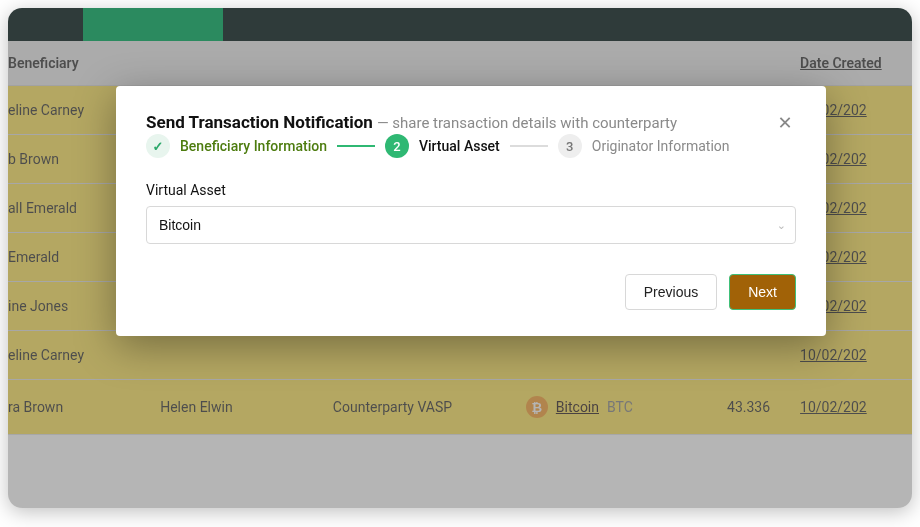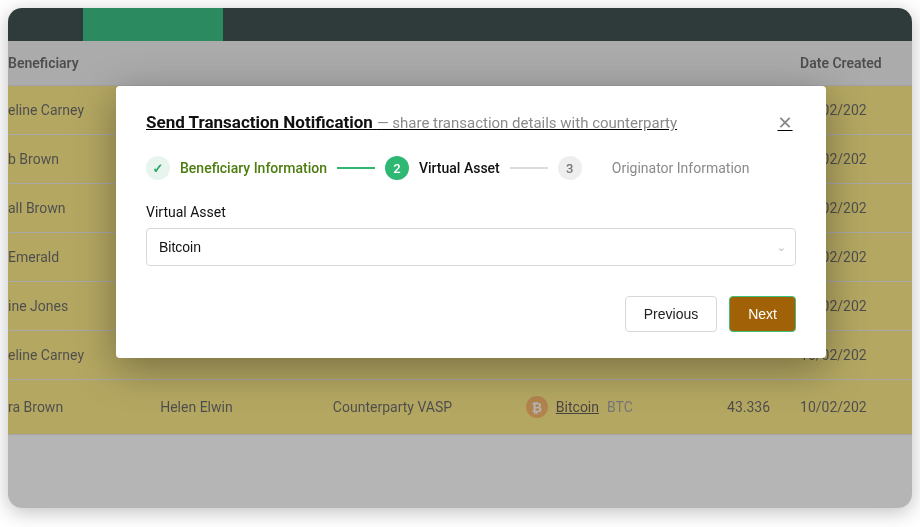--- a/index.html
+++ b/index.html
@@ -58,21 +58,21 @@
     border-bottom: 1px solid #e0e0e0;
     background: #fde047;
     white-space: nowrap;
     overflow: hidden;
   }
   .table th:nth-child(1), .table td:nth-child(1){ width: 140px; padding-left: 0; }
   .table th:nth-child(2), .table td:nth-child(2){ width: 170px; }
   .table th:nth-child(3), .table td:nth-child(3){ width: 190px; }
   .table th:nth-child(4), .table td:nth-child(4){ width: 170px; }
   .table th:nth-child(5), .table td:nth-child(5){ width: 100px; text-align: right; padding-right: 20px;}
-  .table th:nth-child(6), .table td:nth-child(6){ width: 120px; }
+  .table th:nth-child(6), .table td:nth-child(6){ width: 120px; text-decoration: underline; }
   .asset-cell { display: flex; align-items: center; gap: 8px; }
   .coin-icon {
     width: 22px; height: 22px; border-radius: 50%;
     background: #f7931a; color: #fff;
     display: inline-flex; align-items: center; justify-content: center;
     font-weight: 700; font-size: 13px;
   }
   .asset-link { text-decoration: underline; color: #100; }
   .asset-sym { color: #777; }
 
@@ -81,22 +81,20 @@
     top: 78px; left: 108px;
     width: 710px;
     background: #fff;
     border-radius: 4px;
     box-shadow: 0 10px 40px rgba(0,0,0,0.35);
     padding: 26px 30px 26px 30px;
     z-index: 10;
   }
   .modal-header {
     display: flex; align-items: flex-start; justify-content: space-between;
-    margin-bottom: 22px;
-    text-decoration: underline;
   }
   .modal-title { font-size: 17px; font-weight: 700; color: #111; }
   .modal-sub { font-weight: 400; color: #8a8a8a; font-size: 15px; }
   .close-btn {
     width: 22px; height: 22px; cursor: pointer;
     color: #888; font-size: 18px; line-height: 1;
     background: none; border: none;
   }
   .stepper {
     display: flex; align-items: center; gap: 10px;
@@ -106,21 +104,21 @@
   .step-circle {
     width: 24px; height: 24px; border-radius: 50%;
     display: inline-flex; align-items: center; justify-content: center;
     font-size: 13px; font-weight: 500;
   }
   .step-done .step-circle { background: #e8f5ee; color: #2ba86a; }
   .step-active .step-circle { background: #2fb873; color: #fff; }
   .step-pending .step-circle { background: #eee; color: #777; }
   .step-done .step-label { color: #4d7c0f; font-weight: 500; }
   .step-active .step-label { color: #111; font-weight: 500; }
-  .step-pending .step-label { color: #8a8a8a; margin-left: 20px; }
+  .step-pending .step-label { color: #8a8a8a; }
   .step-line { flex: 0 0 38px; height: 2px; background: #dcdcdc; }
   .step-line.done { background: #2fb873; }
   .check { font-weight: 700; }
 
   .field-block { margin-bottom: 18px; }
   .field-label { font-size: 14px; color: #111; margin-bottom: 8px; display:block; }
   .select-wrap {
     position: relative;
   }
   .select, .text-input {
@@ -181,21 +179,21 @@
         </tr>
         <tr>
           <td>b Brown</td>
           <td></td>
           <td></td>
           <td></td>
           <td></td>
           <td>12/02/202</td>
         </tr>
         <tr>
-          <td>all Brown</td>
+          <td>all Emerald</td>
           <td></td>
           <td></td>
           <td></td>
           <td></td>
           <td>11/02/202</td>
         </tr>
         <tr>
           <td>Emerald</td>
           <td></td>
           <td></td>

